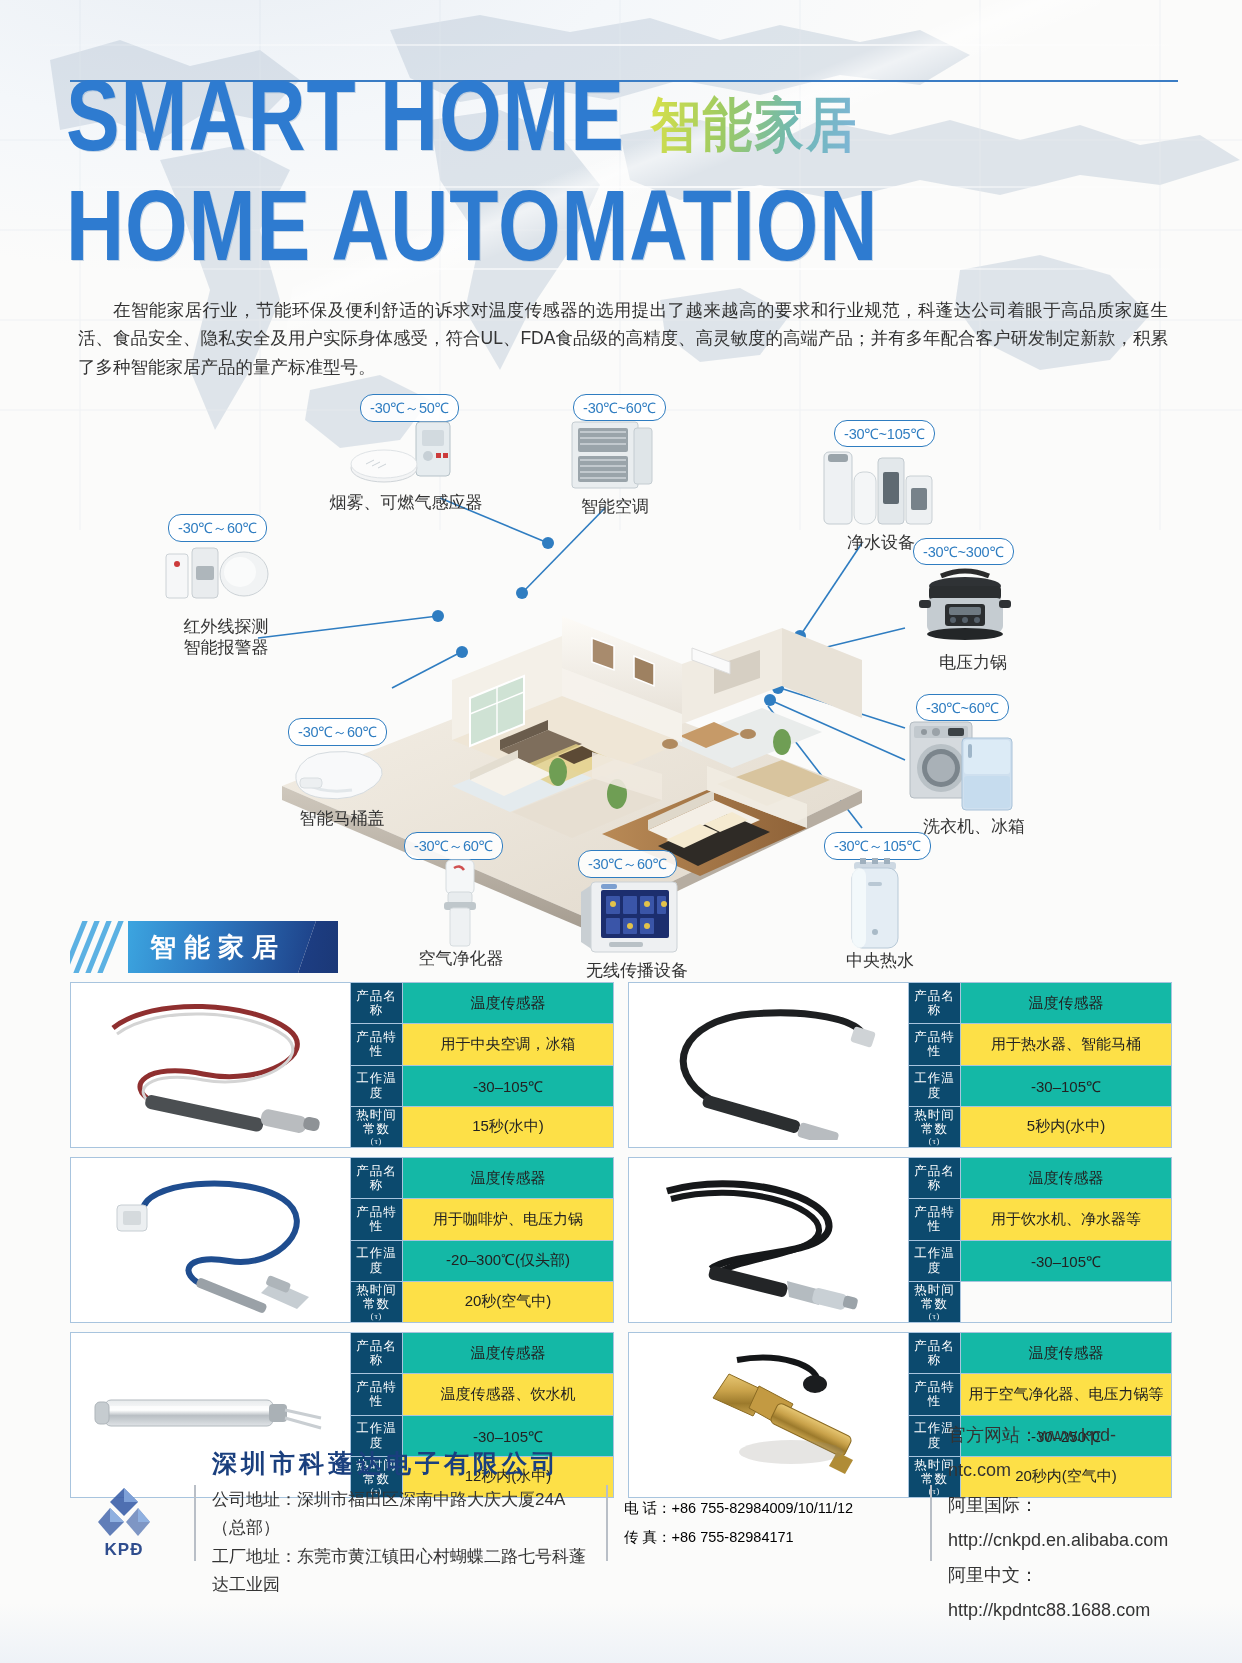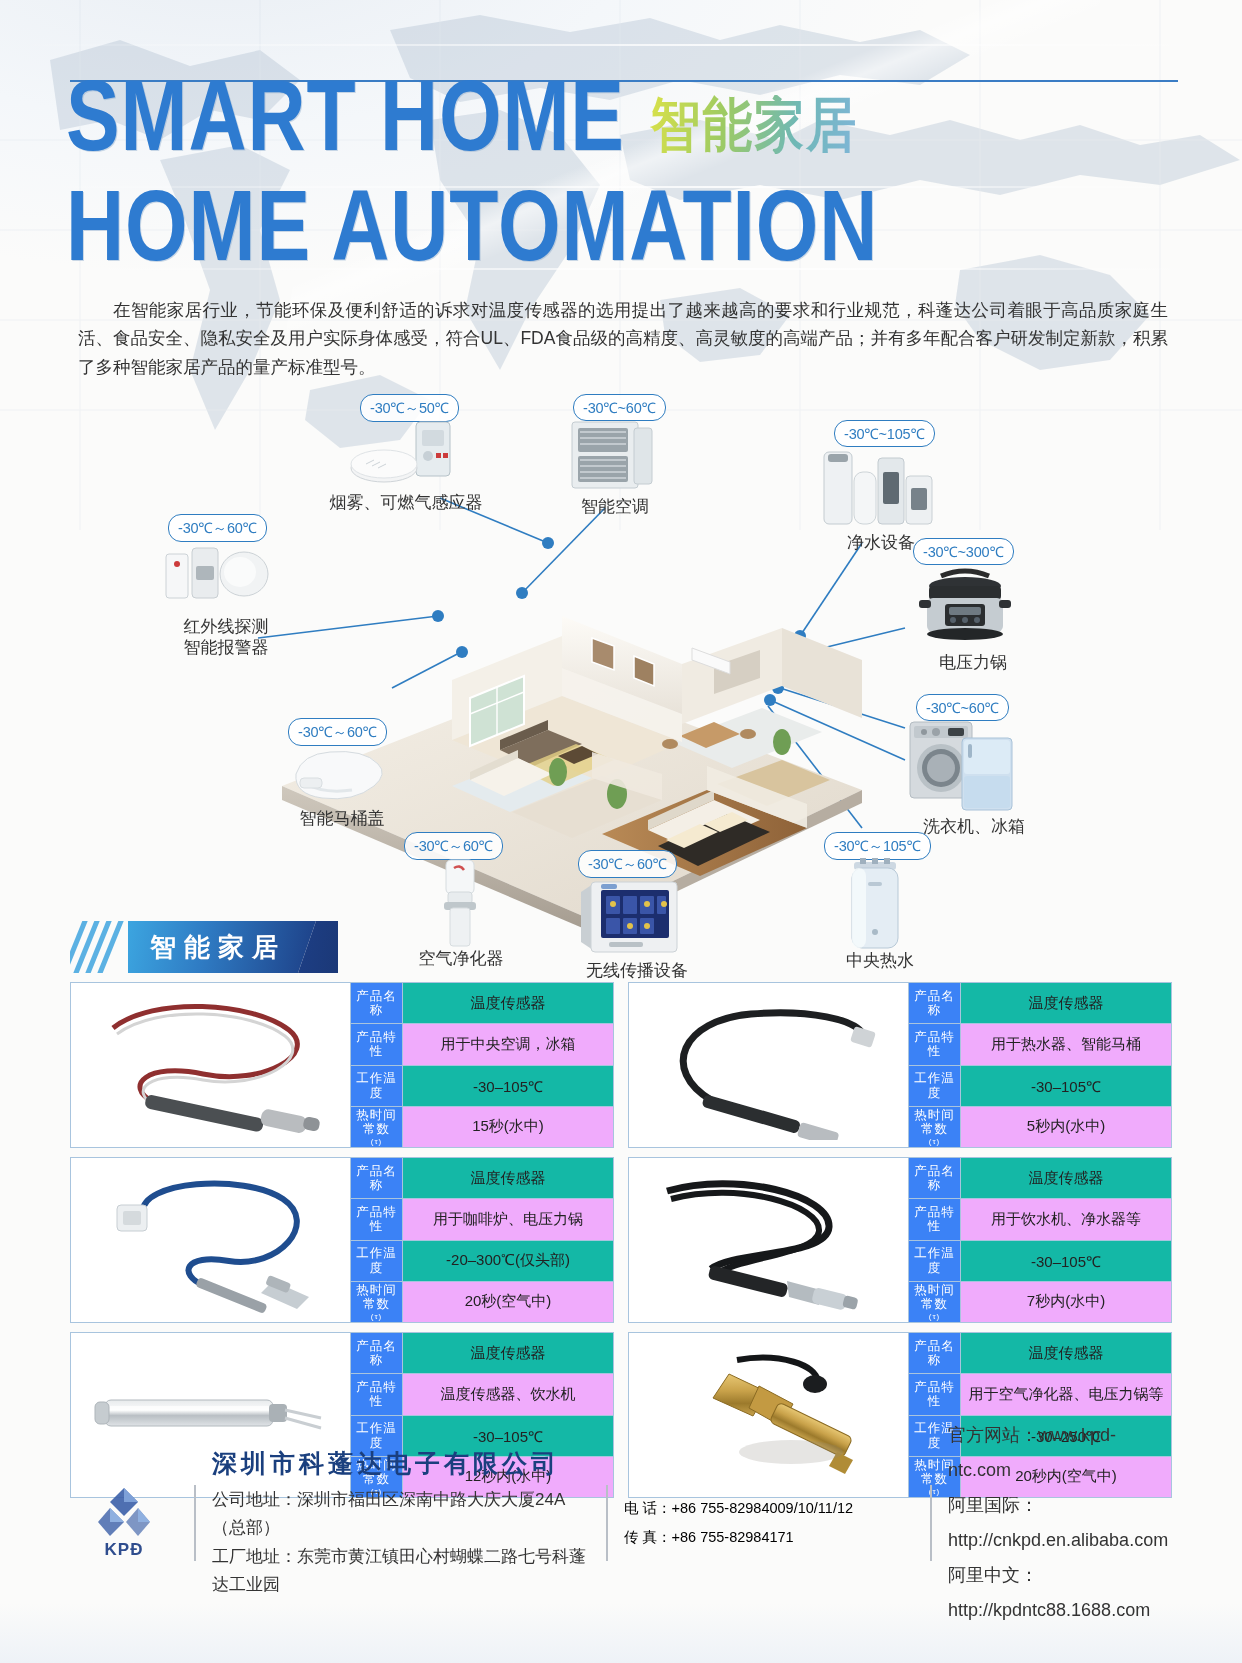--- a/index.html
+++ b/index.html
@@ -117,32 +117,33 @@
   .card { display:flex; height:166px; }
   .card-photo {
     flex:0 0 281px; border:1px solid #a8c4de; background:#fff;
     display:flex; align-items:center; justify-content:center; overflow:hidden;
     position:relative;
   }
   .card-table { flex:1; border:1px solid #a8c4de; border-left:none; display:flex; flex-direction:column; }
   .trow { flex:1; display:flex; border-bottom:1px solid #a8c4de; min-height:0; }
   .trow:last-child { border-bottom:none; }
   .th {
-    flex:0 0 52px; background:#3b82f6; color:#fff; font-size:12.5px;
+    flex:0 0 52px; background:#0c4a6e; color:#fff; font-size:12.5px;
     display:flex; flex-direction:column; align-items:center; justify-content:center;
     line-height:1.15; letter-spacing:1px; border-right:1px solid #a8c4de;
     text-align:center;
+    font-family:Liberation Serif, serif;
   }
   .th .sup { font-size:8px; vertical-align:super; }
   .td {
     flex:1; display:flex; align-items:center; justify-content:center;
     font-size:15px; color:#222; text-align:center; padding:0 4px;
   }
   .trow.shade .td { background:#14b8a6; }
-  .trow.plain .td { background:#f0abfc; }
+  .trow.plain .td { background:#fde047; }
 
   
   .footer { position:absolute; left:70px; top:1468px; width:1102px; height:110px; z-index:5; display:flex; align-items:center; }
   .foot-logo { flex:0 0 108px; display:flex; flex-direction:column; align-items:center; }
   .kpd-mark { width:52px; height:52px; position:relative; }
   .kpd-text { font-size:17px; color:#2f4d8e; letter-spacing:1px; margin-top:2px; font-weight:600; }
   .foot-div { width:2px; height:76px; background:#b9bfc7; margin:0 16px; }
   .foot-addr { flex:0 0 378px; }
   .foot-addr .cname { font-size:25px; font-weight:700; color:#1a3f7e; letter-spacing:4px; margin-bottom:6px; }
   .foot-addr .line { font-size:17px; color:#333; line-height:1.65; }
@@ -622,21 +623,20 @@
         </div>
       <div class="trow shade">
           <div class="th">工作温度</div>
           <div class="td">-30–105℃</div>
         </div>
       <div class="trow plain">
           <div class="th">
             <span>热时间常数</span>
             <span class="sup">(τ)</span>
           </div>
-          <div class="td">7秒内(水中)</div>
         </div>
     </div>
   </div>
 
   <div class="card">
     <div class="card-photo">
       <svg width="255" height="150" viewBox="0 0 255 150">
         <defs>
             <linearGradient id="steel" x1="0" y1="0" x2="0" y2="1">
           <stop offset="0" stop-color="#e7eaec"></stop>

